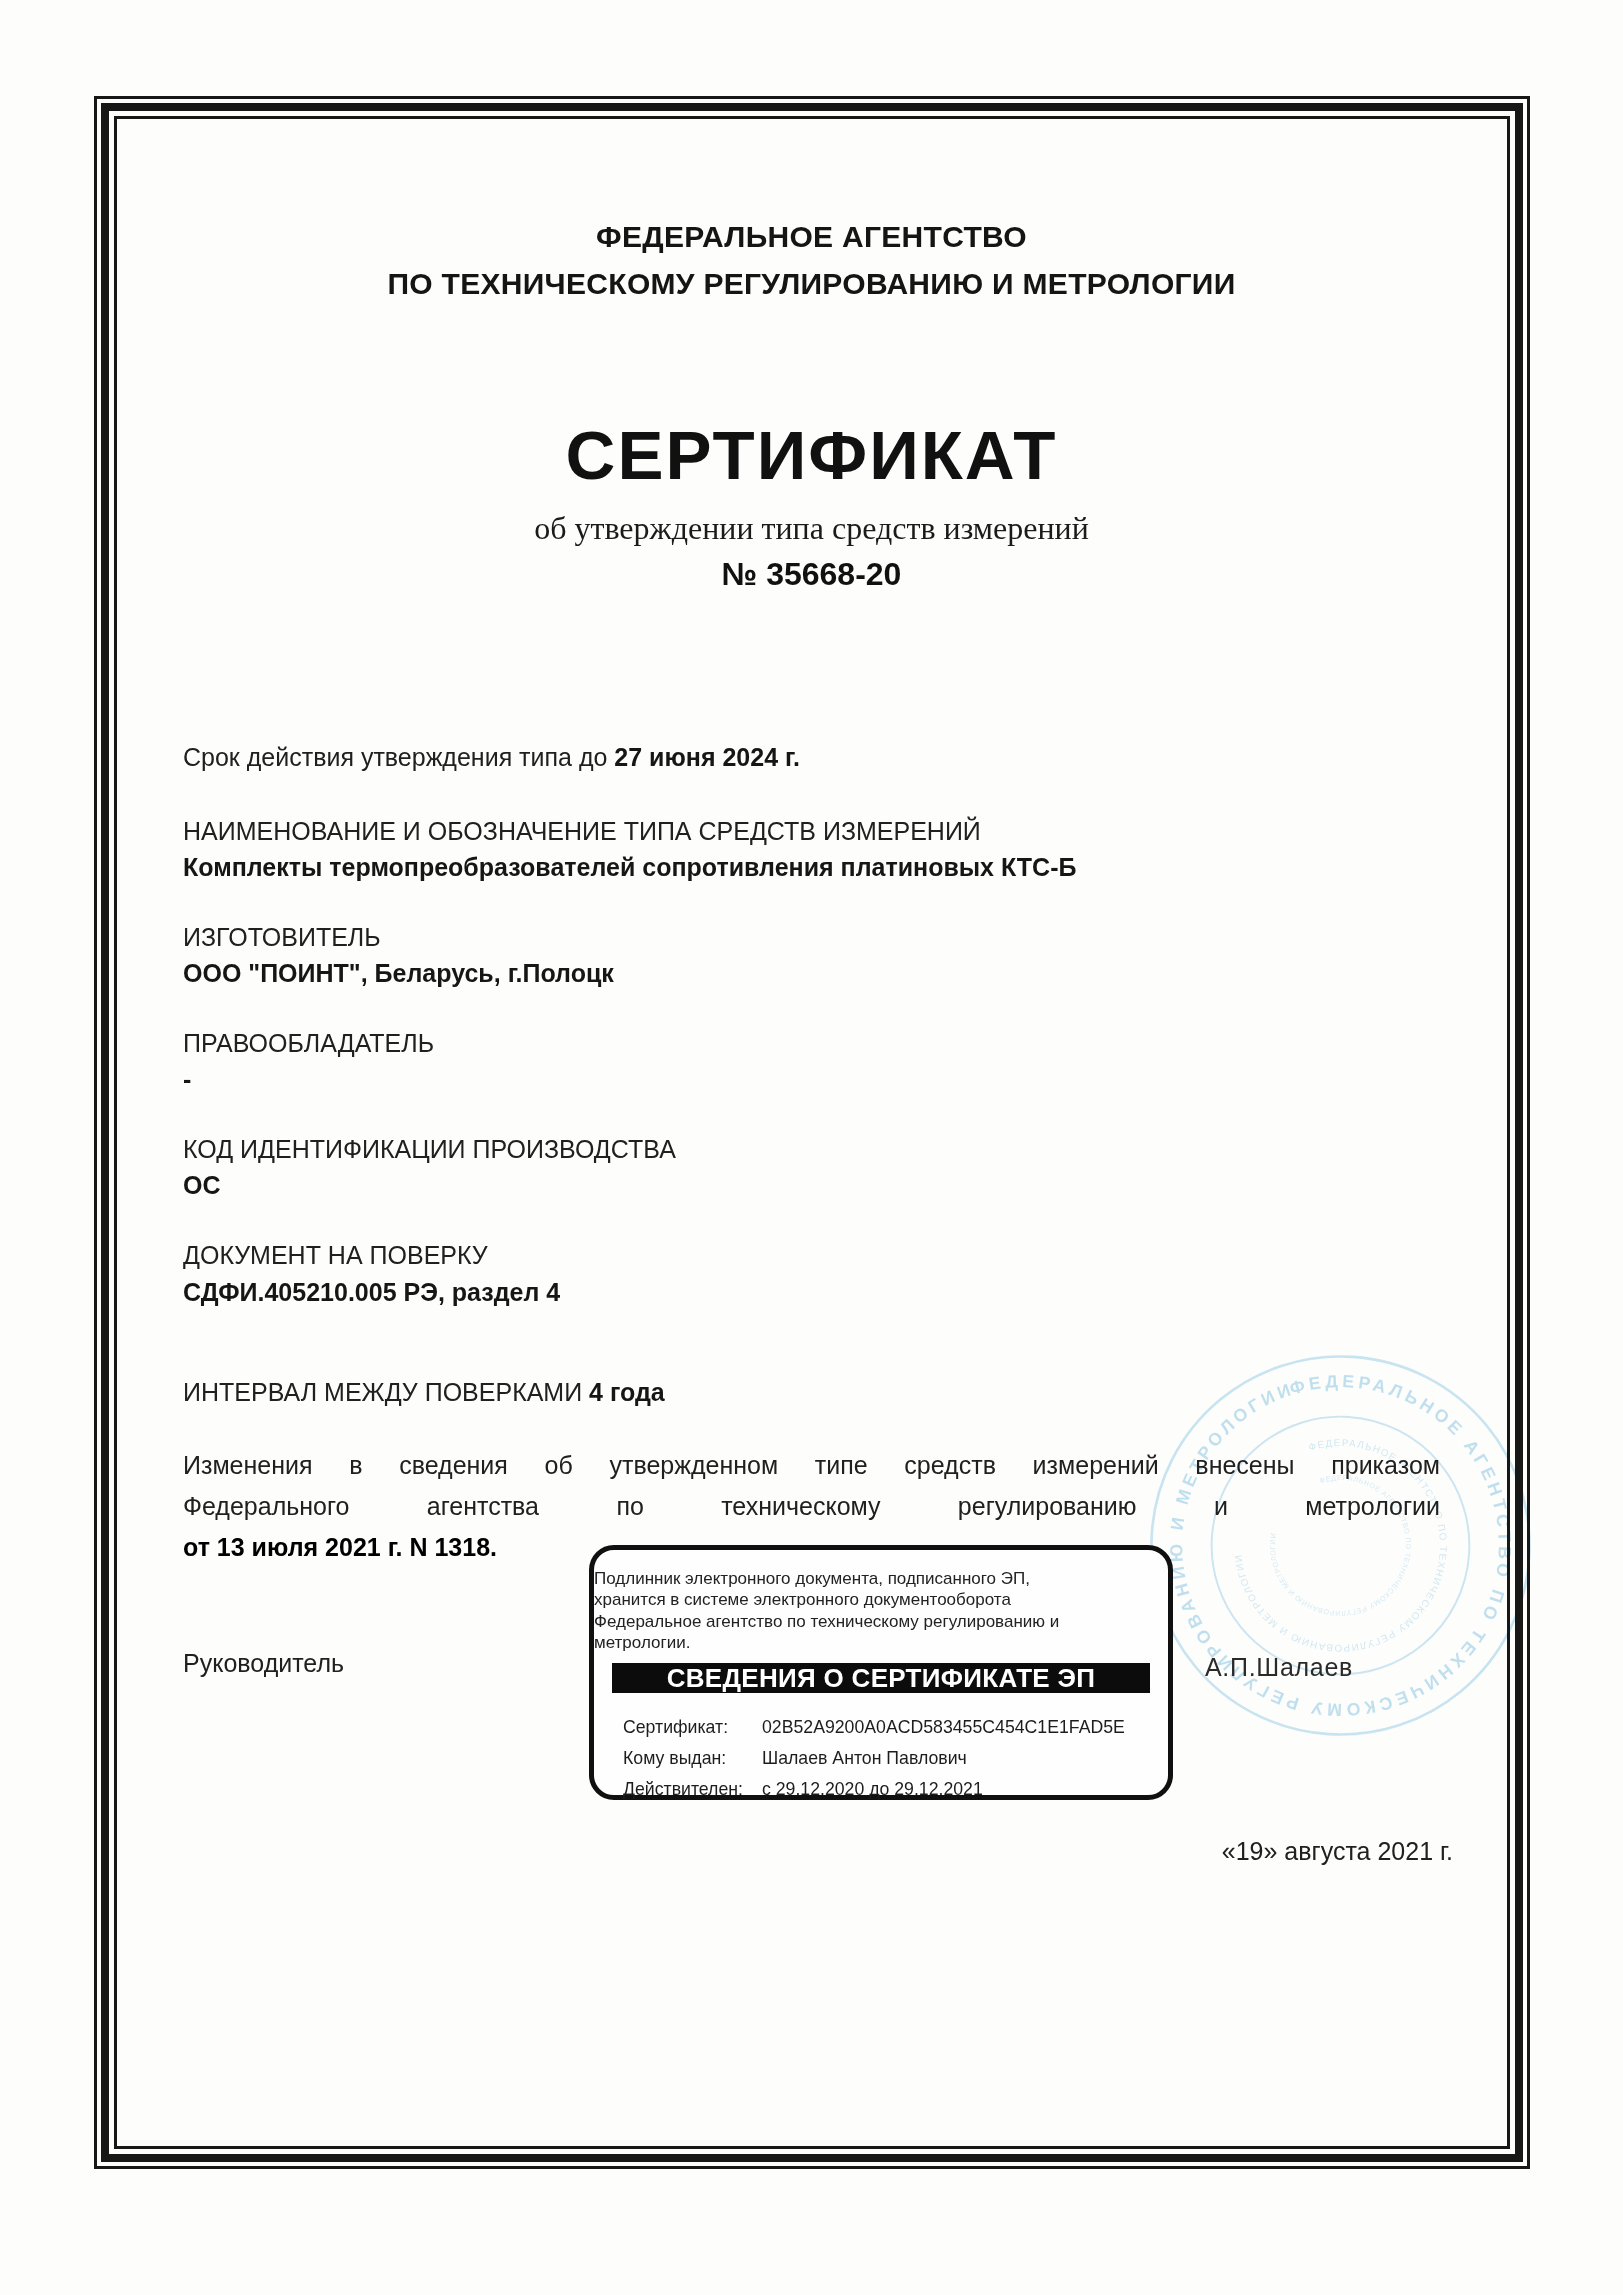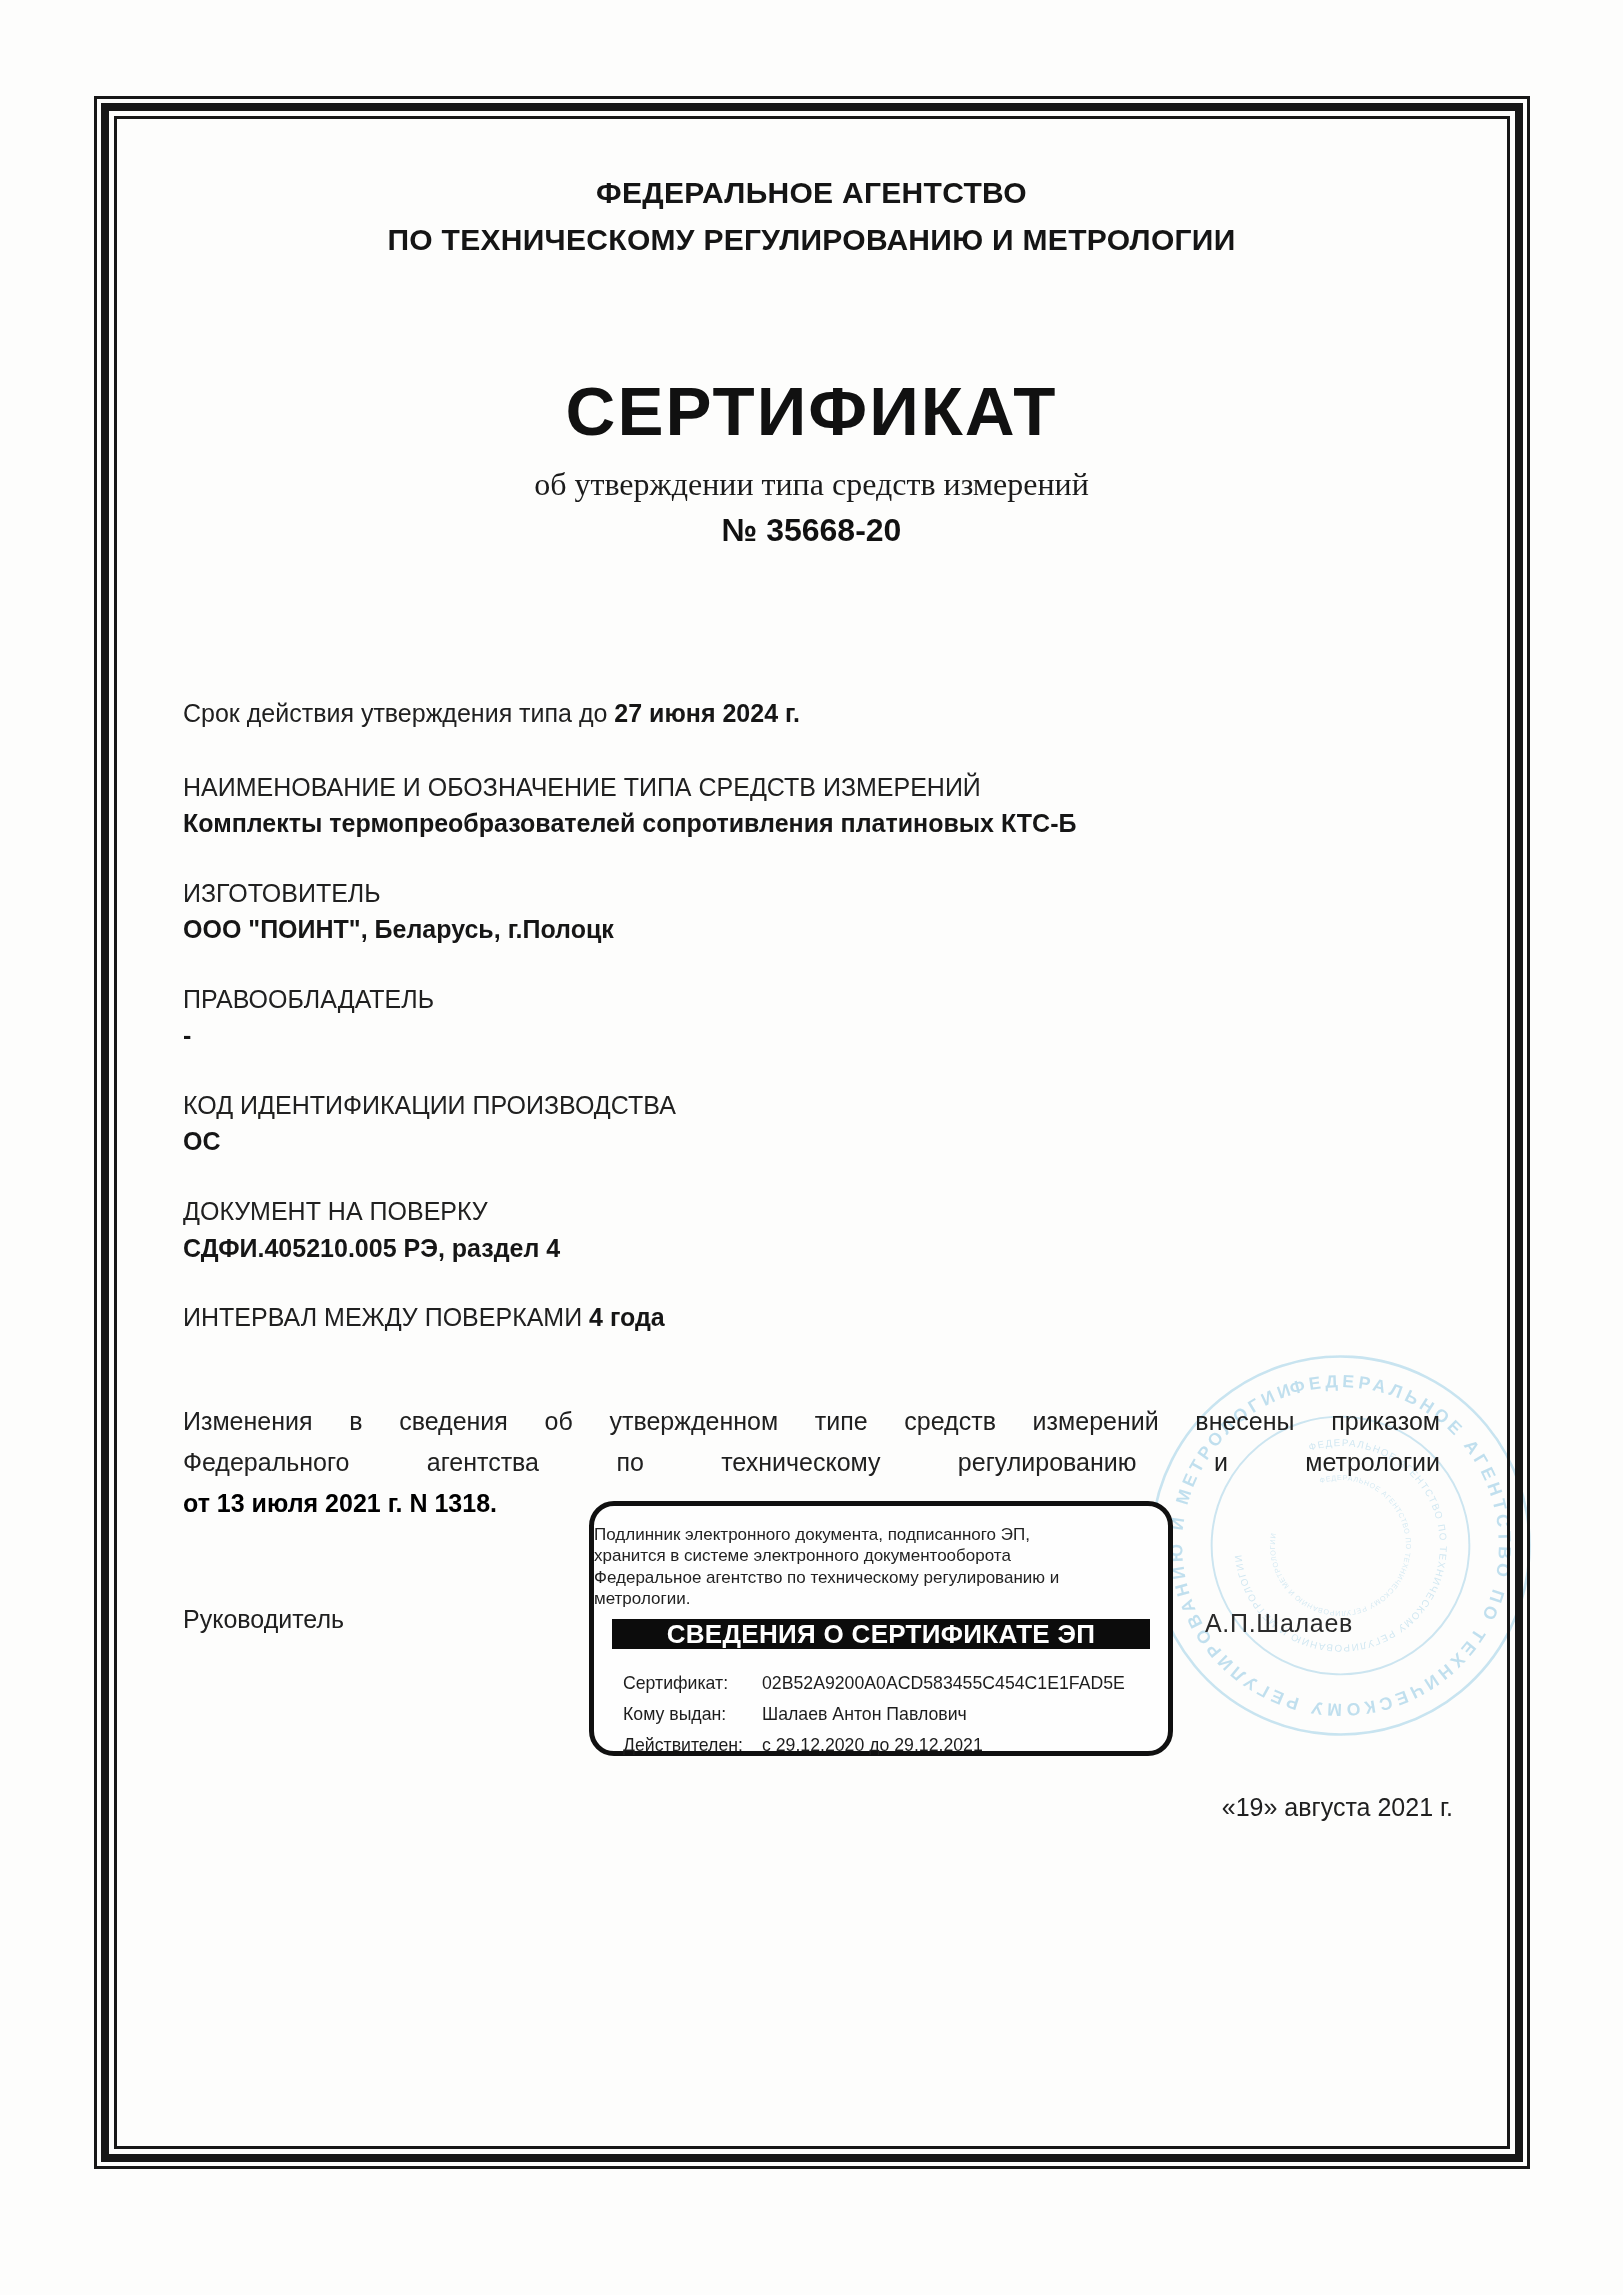--- a/index.html
+++ b/index.html
@@ -9,21 +9,21 @@
     background:#fdfdfc;
     font-family:"Liberation Sans", sans-serif;
     color:#1b1b1b;
     overflow:hidden;
   }
   
   .frame{position:absolute;left:94px;top:96px;right:93px;bottom:126px;border:3.3px solid #171717;z-index:1;}
   .frame-mid{position:absolute;inset:3.9px;border:8.5px solid #171717;}
   .frame-in{position:absolute;inset:5.2px;border:3.3px solid #171717;}
 
-  .content{position:absolute;inset:0;z-index:3;}
+  .content{position:absolute;inset:0;z-index:3;margin-top:44px;}
 
   .header{position:absolute;left:0;right:0;top:169px;text-align:center;
           font-size:30px;font-weight:700;line-height:47px;color:#151515;letter-spacing:0.3px;}
   .cert-title{position:absolute;left:0;right:0;top:372px;text-align:center;
           font-size:69px;font-weight:700;letter-spacing:2px;color:#111;}
   .cert-subtitle{position:absolute;left:0;right:0;top:466px;text-align:center;font-size:32px;color:#1b1b1b;font-family:Liberation Serif, serif;}
   .cert-number{position:absolute;left:0;right:0;top:512px;text-align:center;font-size:32px;font-weight:700;color:#111;}
 
   .line{position:absolute;left:183px;font-size:25px;color:#202020;white-space:nowrap;}
   .b{font-weight:700;color:#161616;}
@@ -104,21 +104,21 @@
 
     <div class="line" style="top:985px">ПРАВООБЛАДАТЕЛЬ</div>
     <div class="line b" style="top:1021px">-</div>
 
     <div class="line" style="top:1091px">КОД ИДЕНТИФИКАЦИИ ПРОИЗВОДСТВА</div>
     <div class="line b" style="top:1127px">ОС</div>
 
     <div class="line" style="top:1197px">ДОКУМЕНТ НА ПОВЕРКУ</div>
     <div class="line b" style="top:1234px">СДФИ.405210.005 РЭ, раздел 4</div>
 
-    <div class="line" style="top:1303px"><span>ИНТЕРВАЛ МЕЖДУ ПОВЕРКАМИ </span><span class="b">4 года</span></div>
+    <div class="line" style="top:1334px"><span>ИНТЕРВАЛ МЕЖДУ ПОВЕРКАМИ </span><span class="b">4 года</span></div>
 
     <div class="amendment">
       <div class="jline">Изменения в сведения об утвержденном типе средств измерений внесены приказом</div>
       <div class="jline">Федерального агентства по техническому регулированию и метрологии</div>
       <div class="lastline">от 13 июля 2021 г. N 1318.</div>
     </div>
 
     <div class="sig-label">Руководитель</div>
     <div class="sig-name">А.П.Шалаев</div>
 

